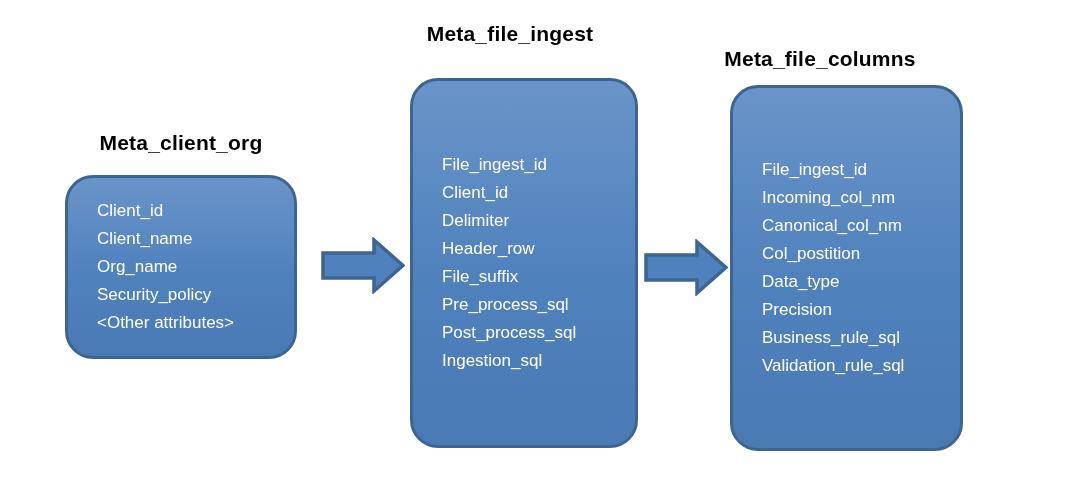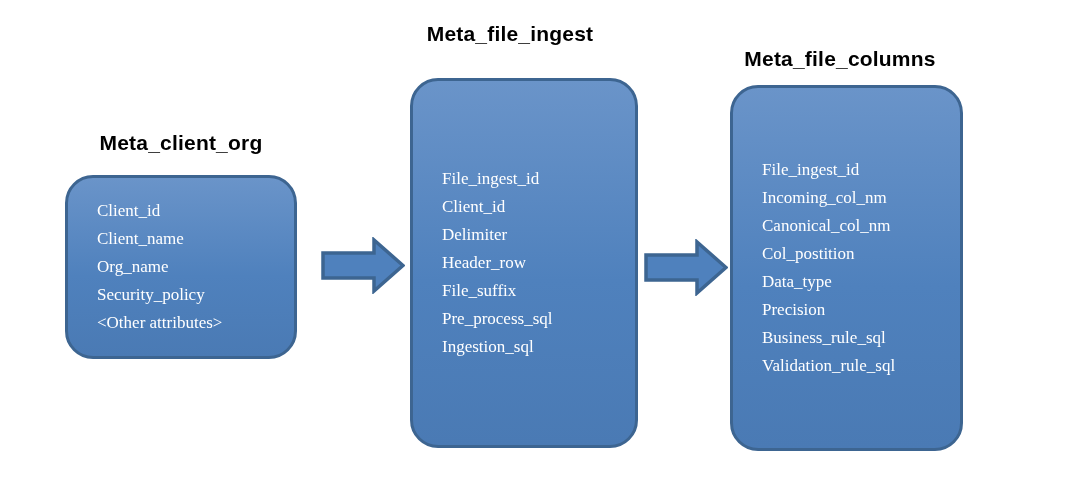--- a/index.html
+++ b/index.html
@@ -33,21 +33,21 @@
     border-radius: 28px;
     background: linear-gradient(180deg, var(--box-fill-top) 0%, var(--box-fill) 55%, #4a7ab4 100%);
     color: var(--attr-text);
     font-size: 17px;
     display: flex;
     flex-direction: column;
     justify-content: center;
     padding-left: 29px;
     padding-right: 8px;
   }
-  .attr { line-height: 28px; white-space: pre; font-family: Liberation Serif, serif; }
+  .attr { line-height: 28px; white-space: pre; }
   .arrow { position: absolute; }
   .arrow path {
     fill: var(--box-fill);
     stroke: var(--box-border);
     stroke-width: 3.5;
     stroke-linejoin: miter;
   }
 </style>
 </head>
 <body>
@@ -66,28 +66,29 @@
 </svg>
 
 <div class="entity-title" style="left:394px; top:22px; width:232px;">Meta_file_ingest</div>
 <div class="entity-box" style="left:410px; top:78px; width:228px; height:370px;">
     <div class="attr">File_ingest_id</div>
     <div class="attr">Client_id</div>
     <div class="attr">Delimiter</div>
     <div class="attr">Header_row</div>
     <div class="attr">File_suffix</div>
     <div class="attr">Pre_process_sql</div>
+    <div class="attr">Post_process_sql</div>
     <div class="attr">Ingestion_sql</div>
   </div>
 
 <svg class="arrow" style="left:644px; top:239px;" width="84" height="57" viewBox="0 0 84 57">
   <path d="M2 16 L53 16 L53 3 L82 28.5 L53 54 L53 41 L2 41 Z"></path>
 </svg>
 
-<div class="entity-title" style="left:724px; top:47px; width:232px;">Meta_file_columns</div>
+<div class="entity-title" style="left:704px; top:47px; width:232px;">Meta_file_columns</div>
 <div class="entity-box" style="left:730px; top:85px; width:233px; height:366px;">
     <div class="attr">File_ingest_id</div>
     <div class="attr">Incoming_col_nm</div>
     <div class="attr">Canonical_col_nm</div>
     <div class="attr">Col_postition</div>
     <div class="attr">Data_type</div>
     <div class="attr">Precision</div>
     <div class="attr">Business_rule_sql</div>
     <div class="attr">Validation_rule_sql</div>
   </div>

